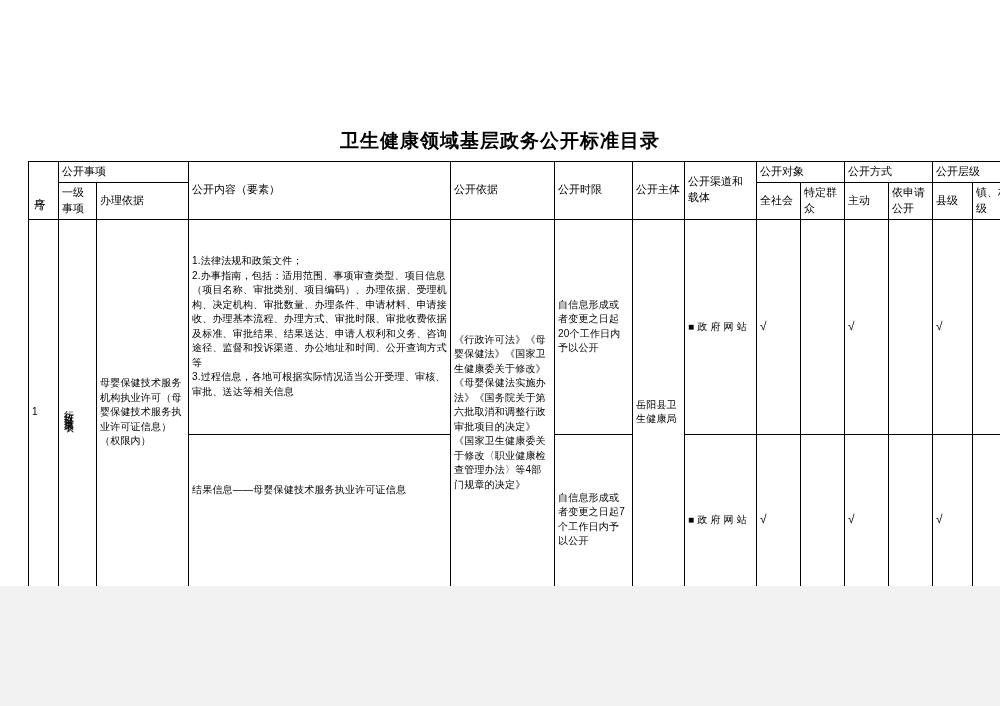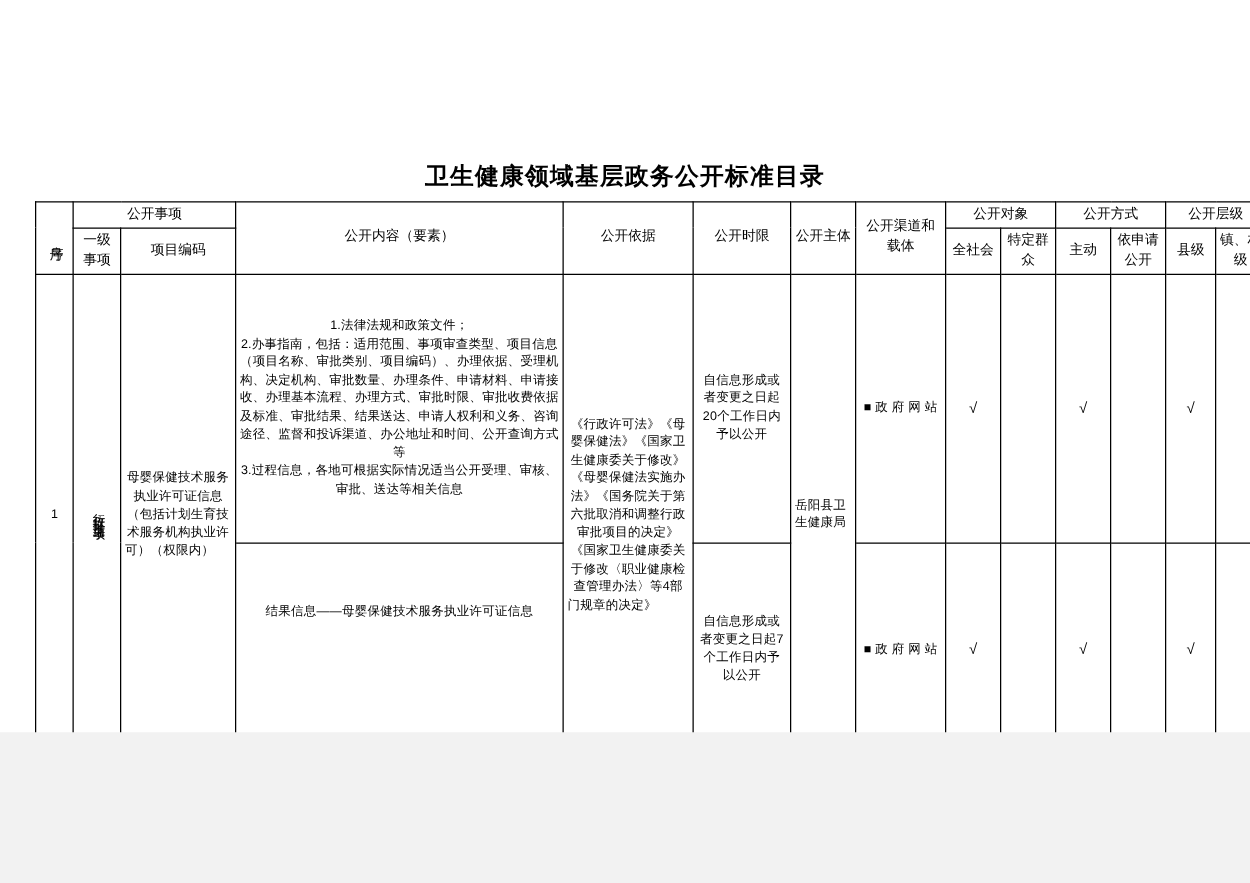--- a/index.html
+++ b/index.html
@@ -39,21 +39,21 @@
     border-collapse: collapse;
     width: 944px;
     table-layout: fixed;
     font-size: 10px;
     color: #000;
   }
   table.main td, table.main th {
     border: 1px solid #000;
     padding: 2px 3px;
     vertical-align: middle;
-    text-align: center;
+    text-align: left;
     font-weight: normal;
     line-height: 1.45;
   }
   .hdr {
     font-size: 11px;
     text-align: center;
   }
   .vert {
     writing-mode: vertical-rl;
     text-orientation: upright;
@@ -134,34 +134,34 @@
           <td class="hdr" rowspan="2">公开依据</td>
           <td class="hdr" rowspan="2">公开时限</td>
           <td class="hdr" rowspan="2">公开主体</td>
           <td class="hdr" rowspan="2">公开渠道和载体</td>
           <td class="hdr" colspan="2">公开对象</td>
           <td class="hdr" colspan="2">公开方式</td>
           <td class="hdr" colspan="2">公开层级</td>
         </tr>
         <tr>
           <td class="hdr">一级事项</td>
-          <td class="hdr">项目编码</td>
+          <td class="hdr">办理依据</td>
           <td class="hdr">全社会</td>
           <td class="hdr">特定群众</td>
           <td class="hdr">主动</td>
           <td class="hdr">依申请公开</td>
           <td class="hdr">县级</td>
           <td class="hdr">镇、村级</td>
         </tr>
       </thead>
       <tbody>
         <tr>
           <td rowspan="2">1</td>
           <td rowspan="2" class="narrow-v"><span class="vert">行政许可类事项</span></td>
-          <td rowspan="2" class="cell-just">母婴保健技术服务执业许可证信息（包括计划生育技术服务机构执业许可）（权限内）</td>
+          <td rowspan="2" class="cell-just">母婴保健技术服务机构执业许可（母婴保健技术服务执业许可证信息）（权限内）</td>
           <td class="cell-left inner-cell-top" style="height: 210px; white-space: pre-line;">1.法律法规和政策文件；
 2.办事指南，包括：适用范围、事项审查类型、项目信息（项目名称、审批类别、项目编码）、办理依据、受理机构、决定机构、审批数量、办理条件、申请材料、申请接收、办理基本流程、办理方式、审批时限、审批收费依据及标准、审批结果、结果送达、申请人权利和义务、咨询途径、监督和投诉渠道、办公地址和时间、公开查询方式等
 3.过程信息，各地可根据实际情况适当公开受理、审核、审批、送达等相关信息</td>
           <td rowspan="2" class="cell-just">《行政许可法》《母婴保健法》《国家卫生健康委关于修改》《母婴保健法实施办法》《国务院关于第六批取消和调整行政审批项目的决定》《国家卫生健康委关于修改〈职业健康检查管理办法〉等4部门规章的决定》</td>
           <td class="cell-mid">自信息形成或者变更之日起20个工作日内予以公开</td>
           <td rowspan="2" class="cell-mid" style="text-align:left">岳阳县卫生健康局</td>
           <td class="cell-mid mark">■ 政 府 网 站</td>
           <td class="checkmark">√</td>
           <td class="checkmark"></td>
           <td class="checkmark">√</td>

